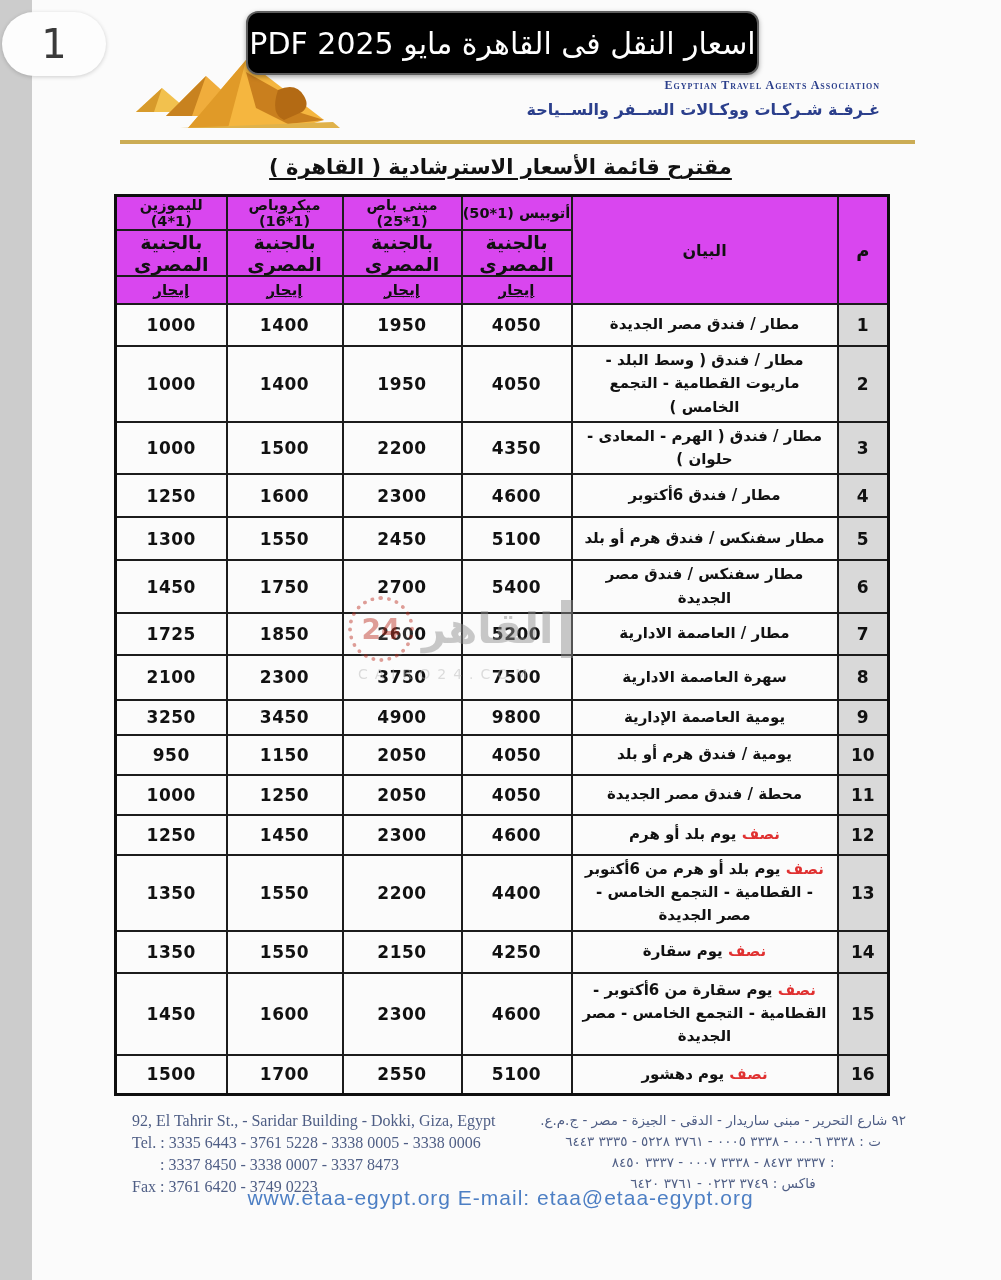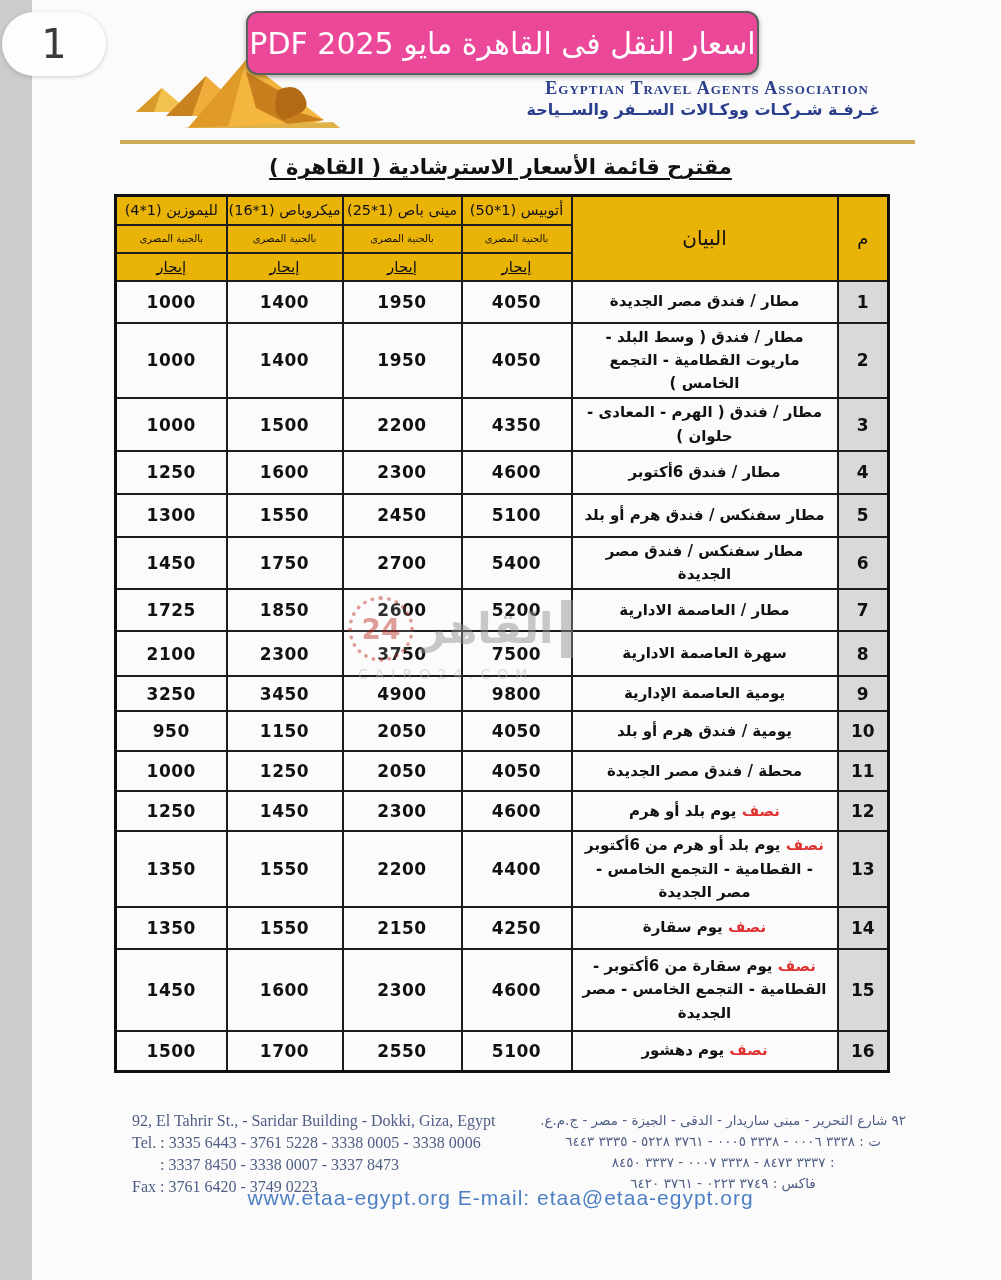--- a/index.html
+++ b/index.html
@@ -9,47 +9,47 @@
   .left-strip { position:absolute; left:0; top:0; width:32px; height:100%;
                 background:#cccccc; }
   
   .page-badge { position:absolute; left:2px; top:12px; width:104px; height:64px;
                 background:#fdfdfd; border-radius:32px;
                 box-shadow:0 1px 4px rgba(0,0,0,.18);
                 display:flex; align-items:center; justify-content:center;
                 font-size:40px; color:#3a3a3a; }
   
   .banner { position:absolute; left:246px; top:11px; width:513px; height:64px;
-            background:#ec4899; border:2px solid #5f5f5f; border-radius:12px;
+            background:#000000; border:2px solid #5f5f5f; border-radius:12px;
             box-shadow:0 2px 5px rgba(0,0,0,.35);
             display:flex; align-items:center; justify-content:center;
             color:#ffffff; font-size:30px; direction:rtl; z-index:4; }
   .logo { position:absolute; left:128px; top:50px; width:225px; height:88px; z-index:2; }
-  .org-en { position:absolute; right:132px; top:78px; color:#2b3f8c;
+  .org-en { position:absolute; right:121px; top:78px; color:#2b3f8c;
             font-weight:bold; font-variant:small-caps; letter-spacing:1px;
-            font-size:18px; font-family:"Liberation Serif", serif; }
+            font-size:12px; font-family:"Liberation Serif", serif; }
   .org-ar { position:absolute; right:121px; top:100px; color:#2b3f8c;
             font-size:16px; direction:rtl; font-weight:bold;margin-left:26px; }
   .gold-line { position:absolute; left:120px; top:140px; width:795px; height:4px;
                background:#cbac55; }
   .table-title { position:absolute; left:114px; top:155px; width:773px;
                  text-align:center; font-weight:bold; font-size:21px; color:#111;
                  direction:rtl; text-decoration:underline;
                  text-underline-offset:4px; text-decoration-thickness:2px; }
   
   .price-table { position:absolute; left:114px; top:194px; width:773px;
                  border-collapse:collapse; direction:rtl;
                  border:3px solid #0f0f0f; table-layout:fixed; }
   .price-table th, .price-table td { border:2px solid #1c1c1c;
                  text-align:center; vertical-align:middle; color:#111; }
-  .price-table thead th { background:#eab308; font-weight:normal; }
+  .price-table thead th { background:#d946ef; font-weight:bold; }
   .th-mark { font-size:18px; }
-  .th-desc { font-size:20px;margin-left:34px; }
+  .th-desc { font-size:16px;margin-left:34px; }
   .th-vehicle { font-size:14.5px; height:29px; }
-  .th-currency { font-size:10px; height:28px; }
+  .th-currency { font-size:19px; height:28px; }
   .th-rent { font-size:15px; height:28px; text-decoration:underline; text-decoration-thickness:1px; }
   td.no { background:#d9d9d9; font-weight:bold; font-size:17px; }
   td.desc { font-weight:bold; font-size:15px; padding:2px 10px; line-height:1.55;margin-top:28px; }
   td.price { font-weight:bold; font-size:17px; letter-spacing:.5px; }
   .red { color:#e03131; }
   
   .watermark { position:absolute; left:348px; top:596px; width:320px; height:110px;
                opacity:.48; z-index:6; pointer-events:none; }
   .wm-row { display:flex; flex-direction:row; align-items:center; gap:8px; }
   .wm-clock { width:66px; height:66px; border:4px dotted #c0392b; border-radius:50%;

